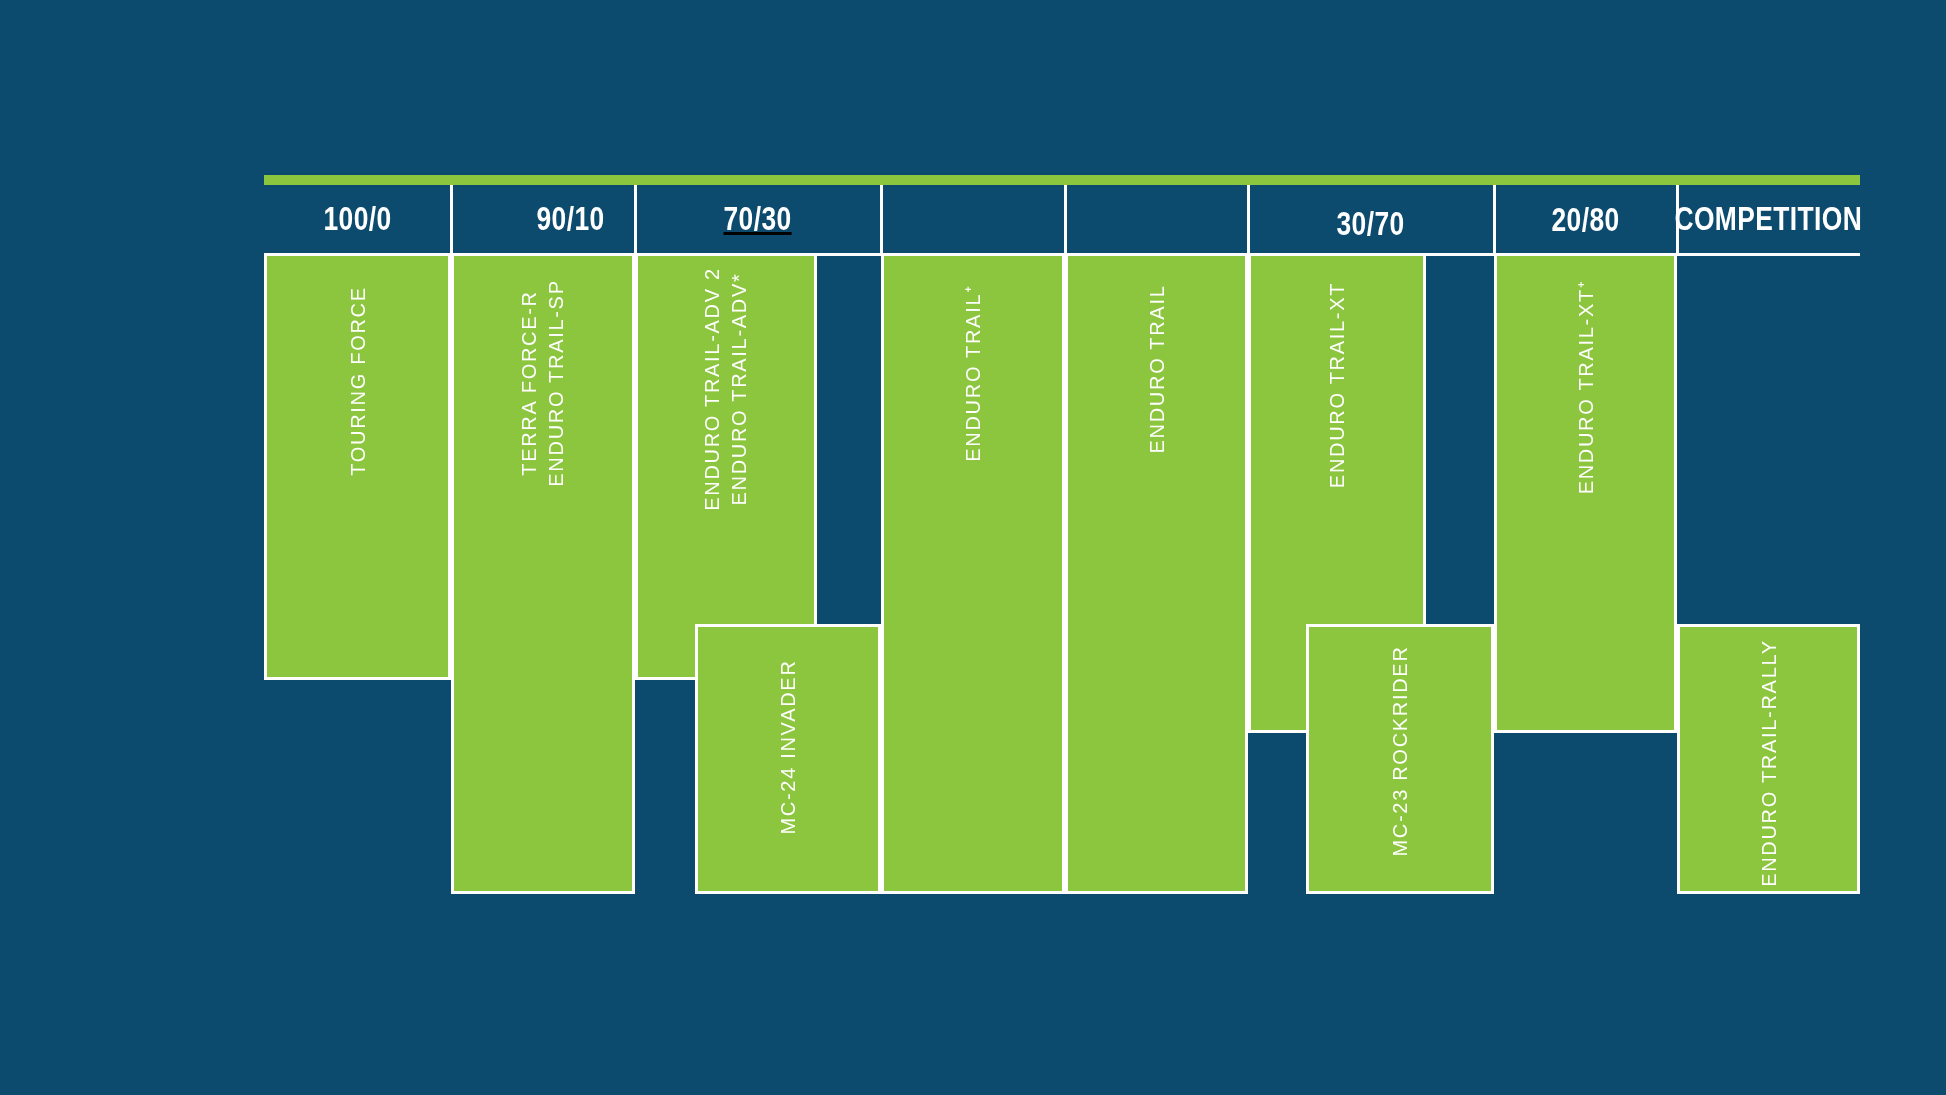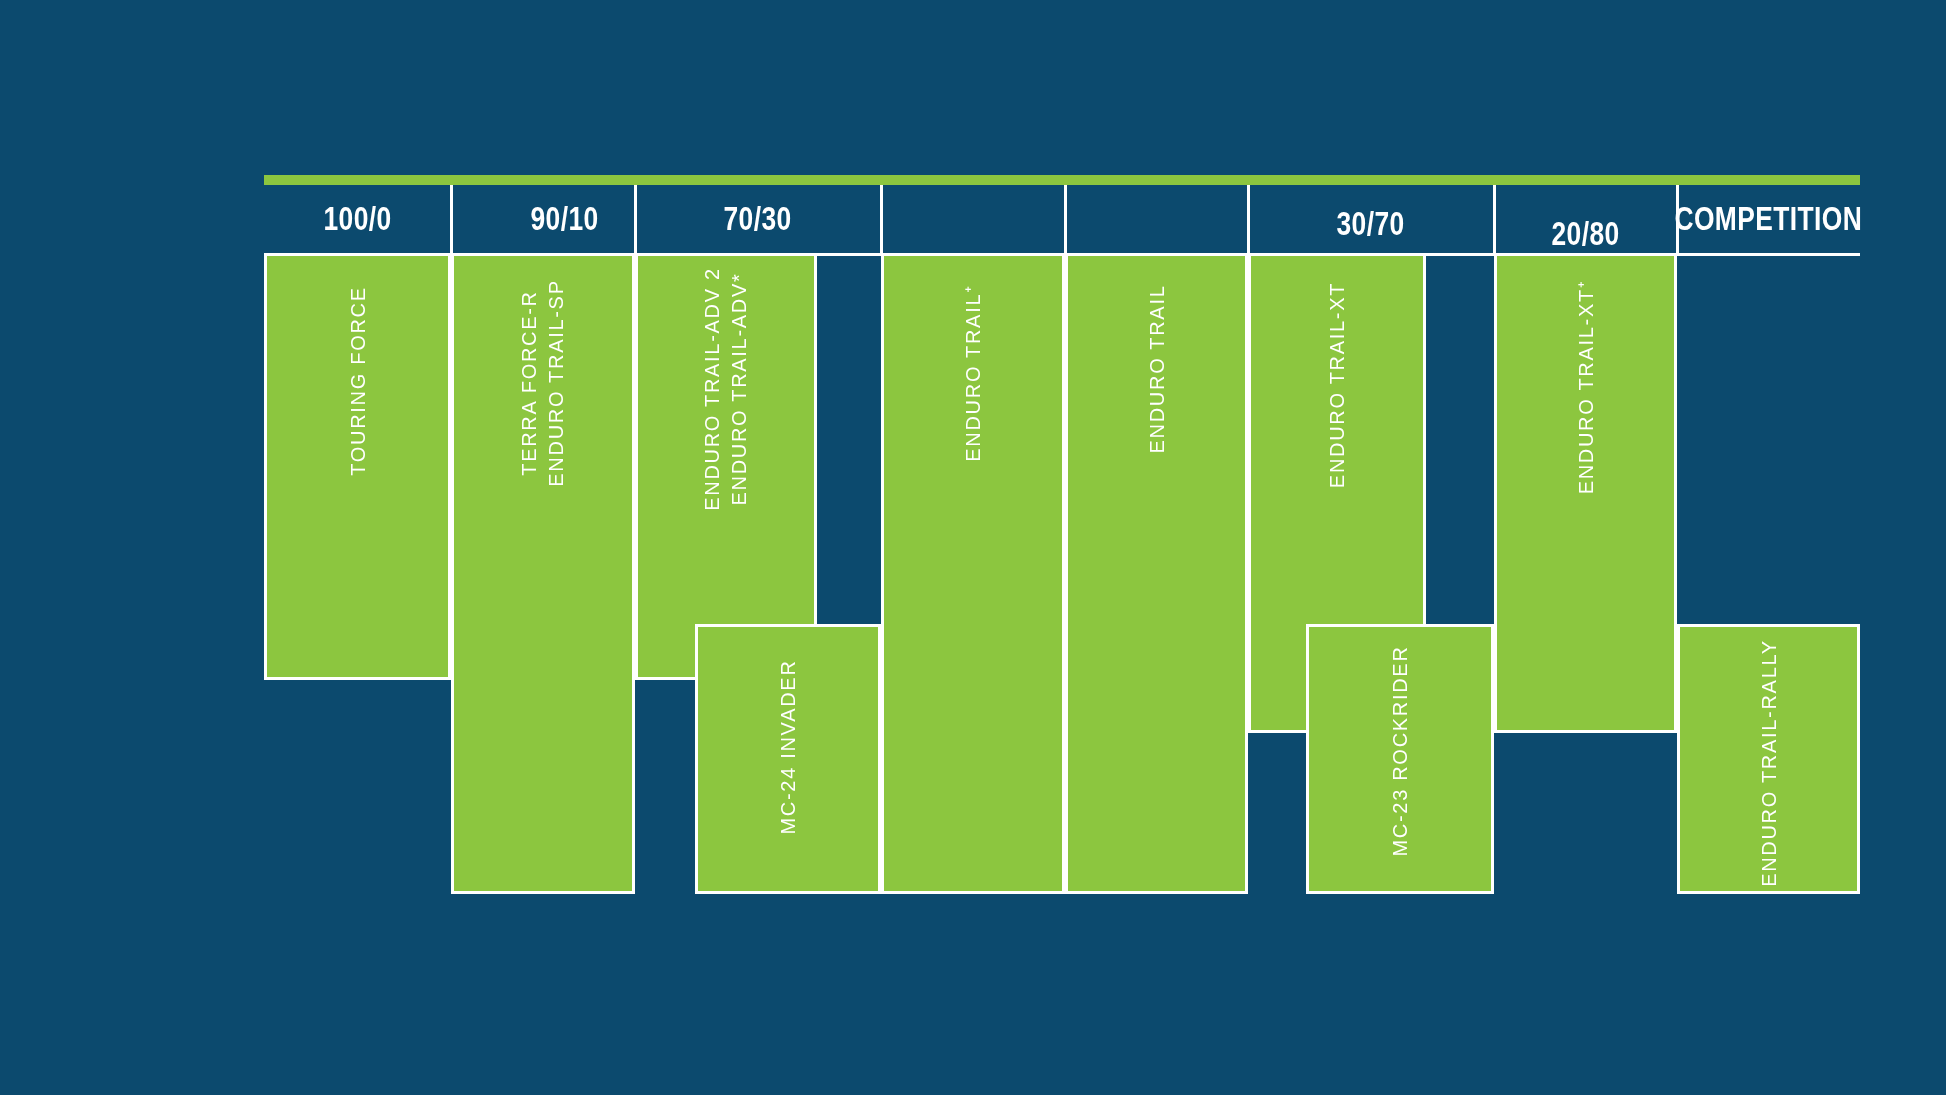--- a/index.html
+++ b/index.html
@@ -70,30 +70,30 @@
 </style>
 </head>
 <body>
 
 <div class="stage">
   <div class="top-strip" style="left: 264px; top: 175px; width: 1596px; height: 10px; background: rgb(140, 198, 63);"></div>
   <div class="header-row">
       <div class="hcell" style="left: 264px; top: 185px; width: 187px; height: 68px;">
         <span>100/0</span>
       </div>
-      <div class="hcell" style="left: 473px; top: 185px; width: 184px; height: 68px;">
+      <div class="hcell" style="left: 451px; top: 185px; width: 184px; height: 68px; padding-left: 28px;">
         <span>90/10</span>
       </div>
-      <div class="hcell" style="left: 635px; top: 185px; width: 246px; height: 68px;">
+      <div class="hcell" style="left: 635px; top: 185px; width: 246px; height: 68px; text-decoration: underline;">
         <span>70/30</span>
       </div>
       <div class="hcell" style="left: 1248px; top: 185px; width: 246px; height: 78px;">
         <span>30/70</span>
       </div>
-      <div class="hcell" style="left: 1494px; top: 200px; width: 183px; height: 68px;">
+      <div class="hcell" style="left: 1494px; top: 186px; width: 183px; height: 68px;">
         <span>20/80</span>
       </div>
       <div class="hcell" style="left: 1677px; top: 185px; width: 183px; height: 68px; justify-content: center;">
         <span>COMPETITION</span>
       </div>
       <div class="hsep" style="left: 450px; top: 185px; height: 71px;"></div>
       <div class="hsep" style="left: 634px; top: 185px; height: 71px;"></div>
       <div class="hsep" style="left: 880px; top: 185px; height: 71px;"></div>
       <div class="hsep" style="left: 1064px; top: 185px; height: 71px;"></div>
       <div class="hsep" style="left: 1247px; top: 185px; height: 71px;"></div>

